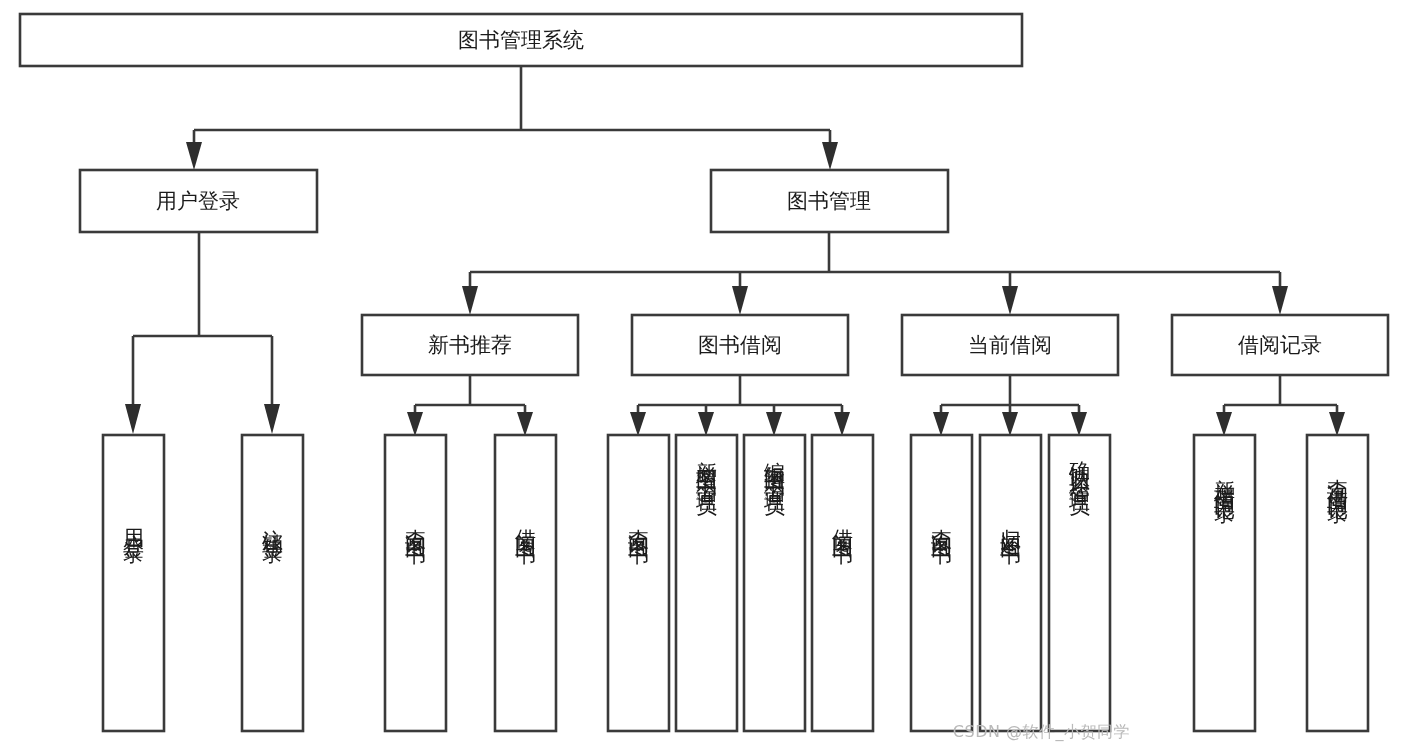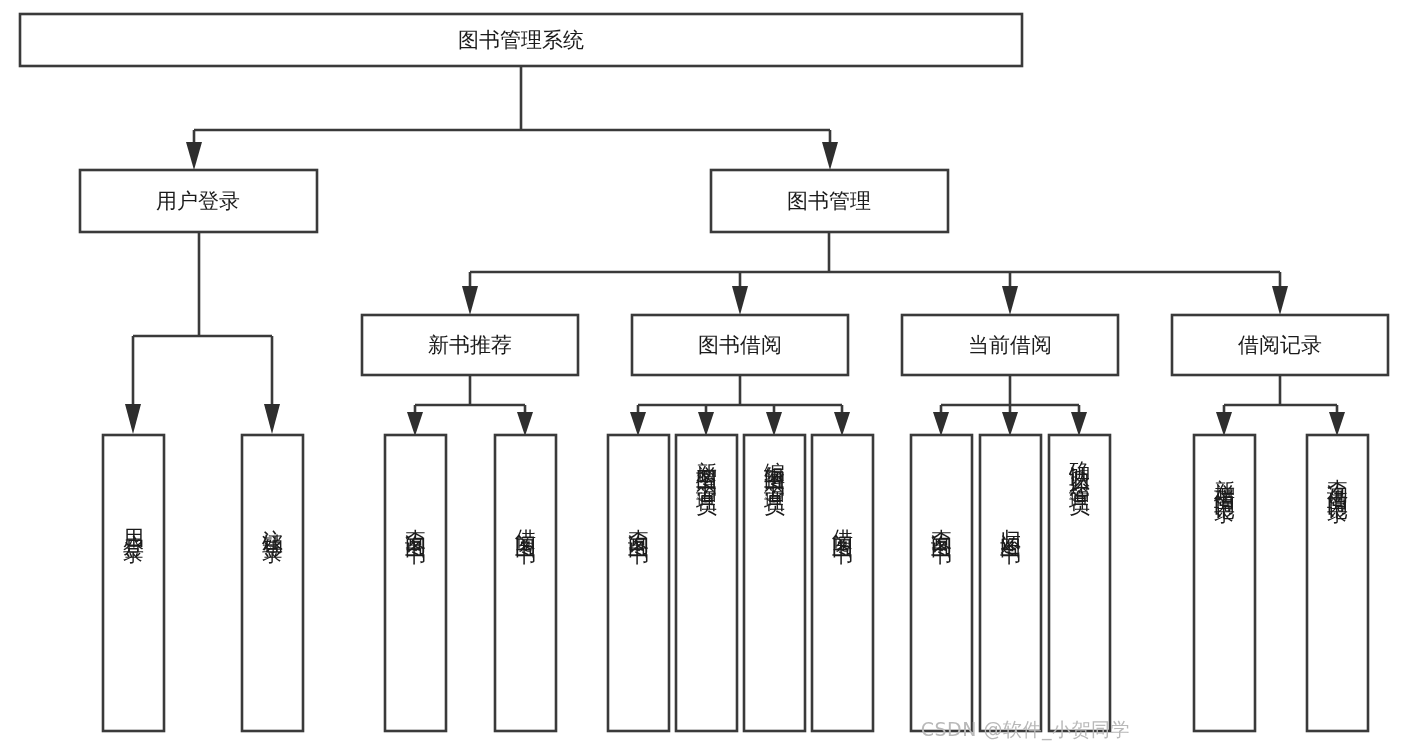--- a/index.html
+++ b/index.html
@@ -61,21 +61,21 @@
     white-space: nowrap;
     transform: translateX(-50%);
     text-align: center;
     pointer-events: none;
   }
   .watermark {
     position: absolute;
     right: 10px;
     bottom: 4px;
     font-family: "DejaVu Sans", "Liberation Sans", sans-serif;
-    font-size: 19px;
+    font-size: 16px;
     color: #b9b9b9;
     white-space: nowrap;
     letter-spacing: 0.5px;
   }
 </style>
 </head>
 <body>
 
 <div id="diagram-root">
 

